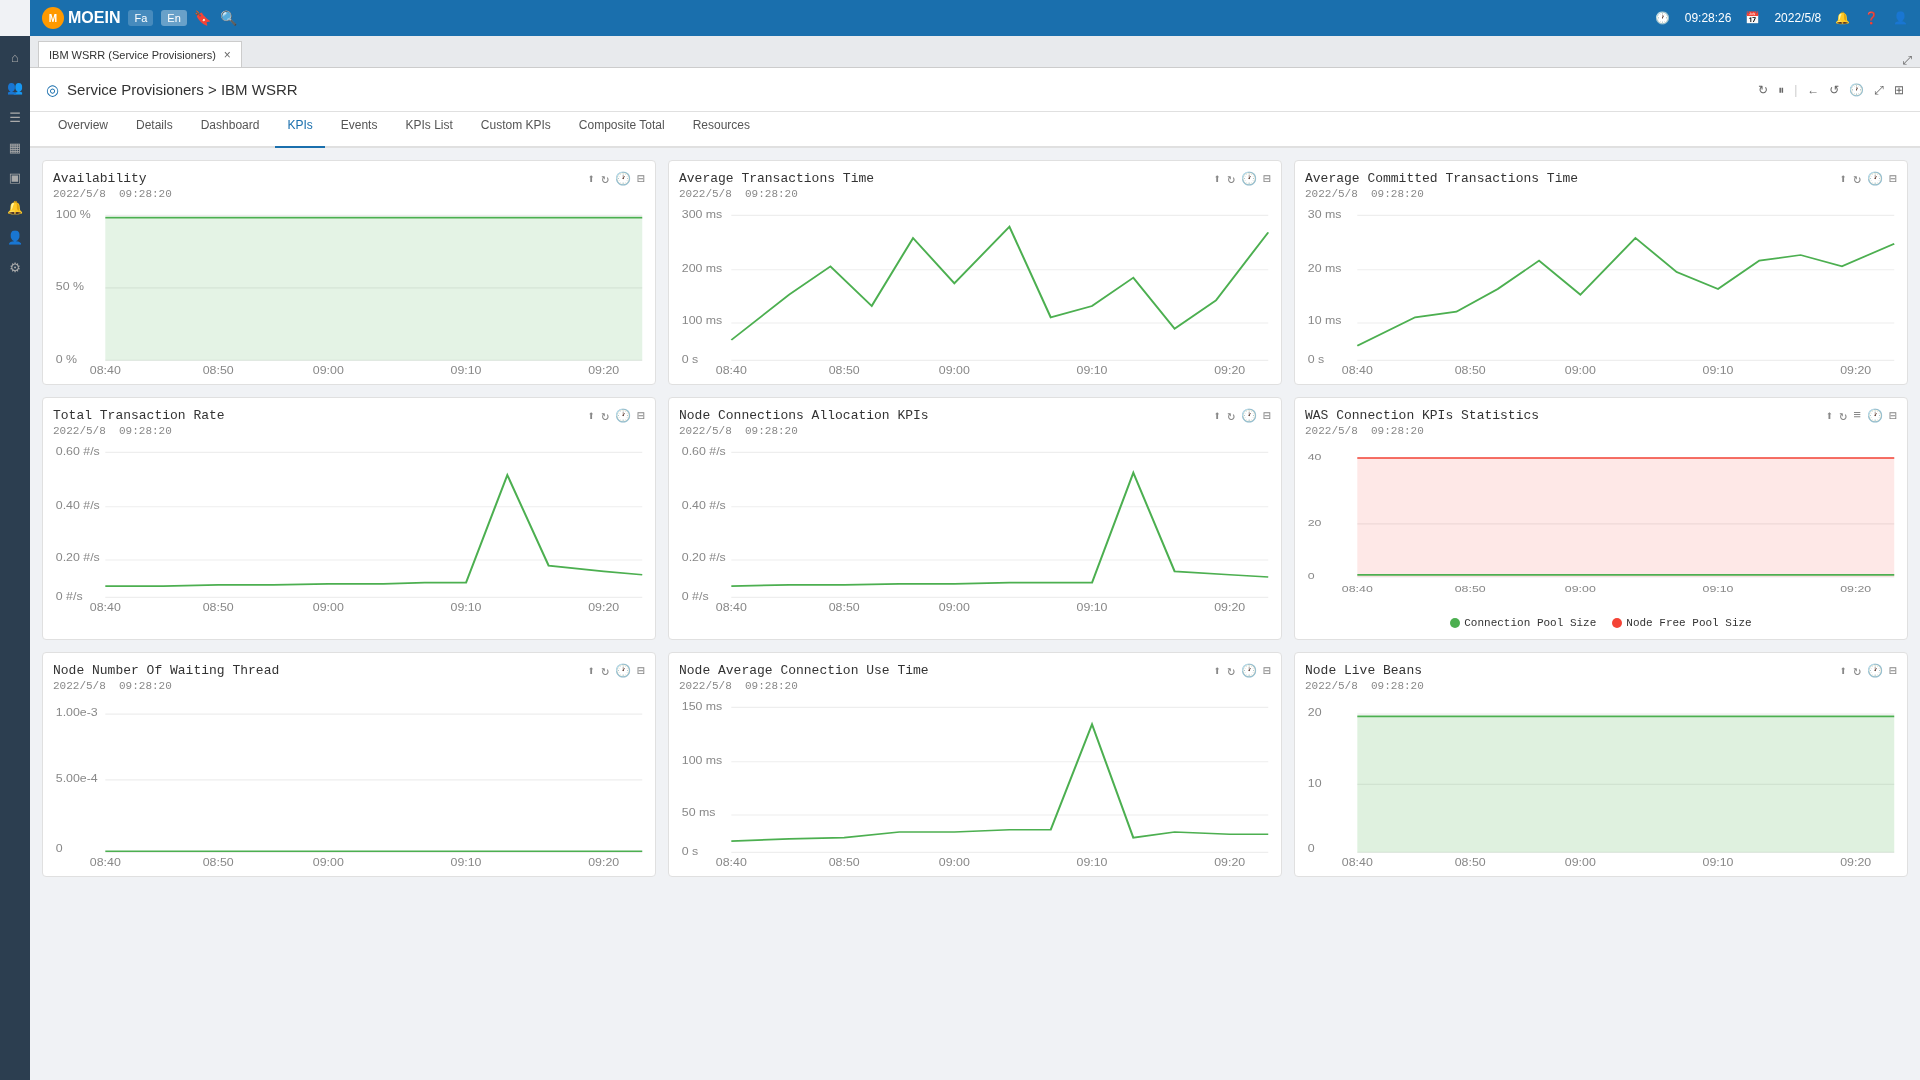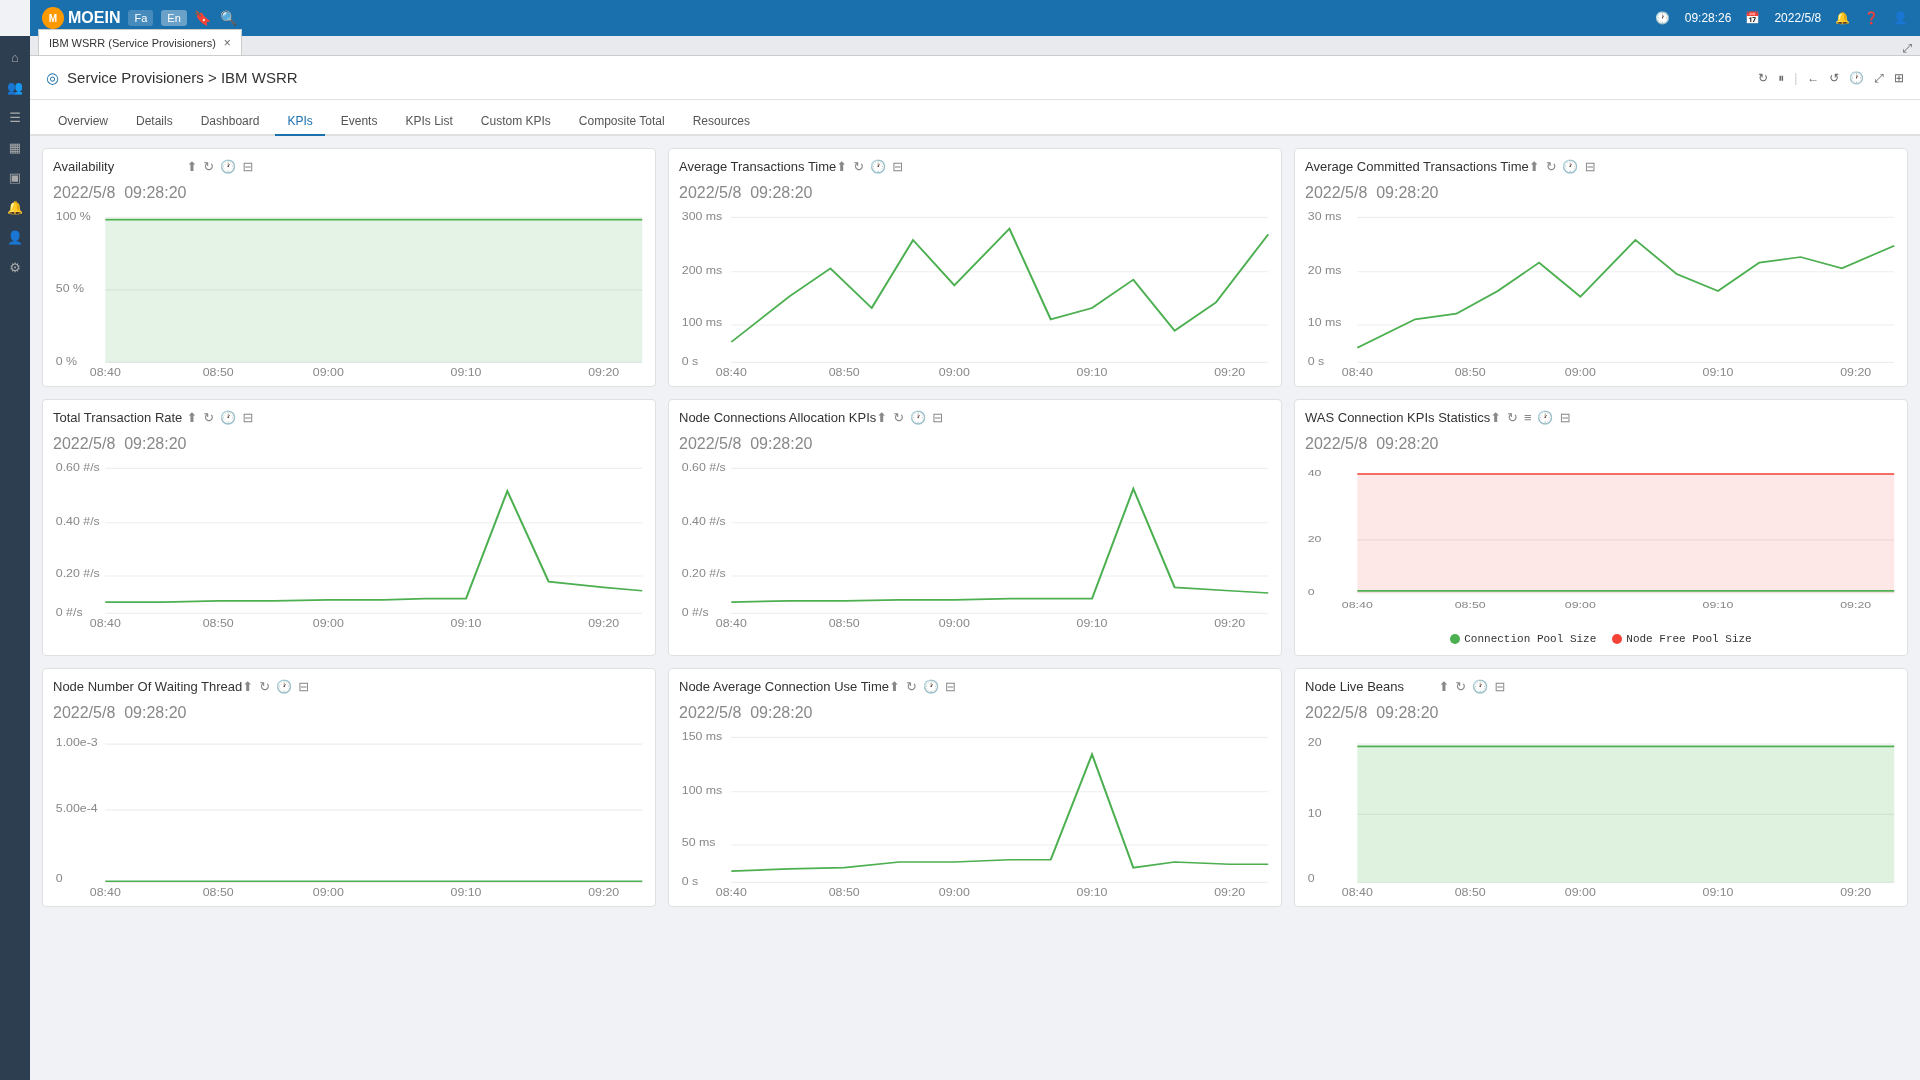--- a/index.html
+++ b/index.html
@@ -17,21 +17,21 @@
     }
     .top-bar-left { display: flex; align-items: center; gap: 8px; }
     .logo { font-weight: bold; font-size: 16px; color: white; display: flex; align-items: center; gap: 4px; }
     .logo-icon { width: 22px; height: 22px; background: #f90; border-radius: 50%; display: flex; align-items: center; justify-content: center; font-size: 10px; color: white; font-weight: bold; }
     .lang-btn { background: rgba(255,255,255,0.2); border: none; color: white; padding: 2px 6px; border-radius: 3px; font-size: 11px; cursor: pointer; }
     .lang-btn.active { background: rgba(255,255,255,0.35); }
     .top-bar-right { display: flex; align-items: center; gap: 14px; font-size: 12px; }
 
     
     .tab-bar {
-      height: 20px;
+      height: 32px;
       background: #e8eaed;
       display: flex;
       align-items: flex-end;
       border-bottom: 1px solid #ccc;
       padding-left: 8px;
     }
     .window-tab {
       height: 26px;
       background: white;
       border: 1px solid #ccc;
@@ -57,21 +57,20 @@
       justify-content: space-between;
     }
     .page-title { font-size: 15px; font-weight: 500; color: #333; display: flex; align-items: center; gap: 8px; }
     .page-header-actions { display: flex; align-items: center; gap: 10px; color: #666; }
 
     
     .sub-nav {
       height: 36px;
       background: white;
       display: flex;
-      align-items: flex-end;
       padding: 0 16px;
       border-bottom: 2px solid #e0e0e0;
       gap: 4px;
     }
     .sub-nav-tab {
       padding: 6px 12px;
       font-size: 12px;
       cursor: pointer;
       border-bottom: 2px solid transparent;
       margin-bottom: -2px;
@@ -100,26 +99,27 @@
 
     
     .kpi-card {
       background: white;
       border-radius: 4px;
       border: 1px solid #e0e0e0;
       padding: 10px;
     }
     .kpi-card-header {
       display: flex;
-      justify-content: flex-start;
+      justify-content: space-between;
       align-items: flex-start;
       margin-bottom: 4px;
+      font-family: Liberation Mono, monospace;
     }
     .kpi-title { font-size: 13px; font-weight: 500; color: #333; }
-    .kpi-date { font-size: 16px; color: #888; margin-top: 10px; }
+    .kpi-date { font-size: 11px; color: #888; margin-top: 2px; }
     .kpi-actions { display: flex; gap: 6px; color: #888; }
     .kpi-actions span { cursor: pointer; font-size: 13px; }
     .kpi-chart { width: 100%; height: 170px; position: relative; }
 
     
     .chart-legend {
       display: flex;
       gap: 16px;
       justify-content: center;
       padding-top: 6px;

